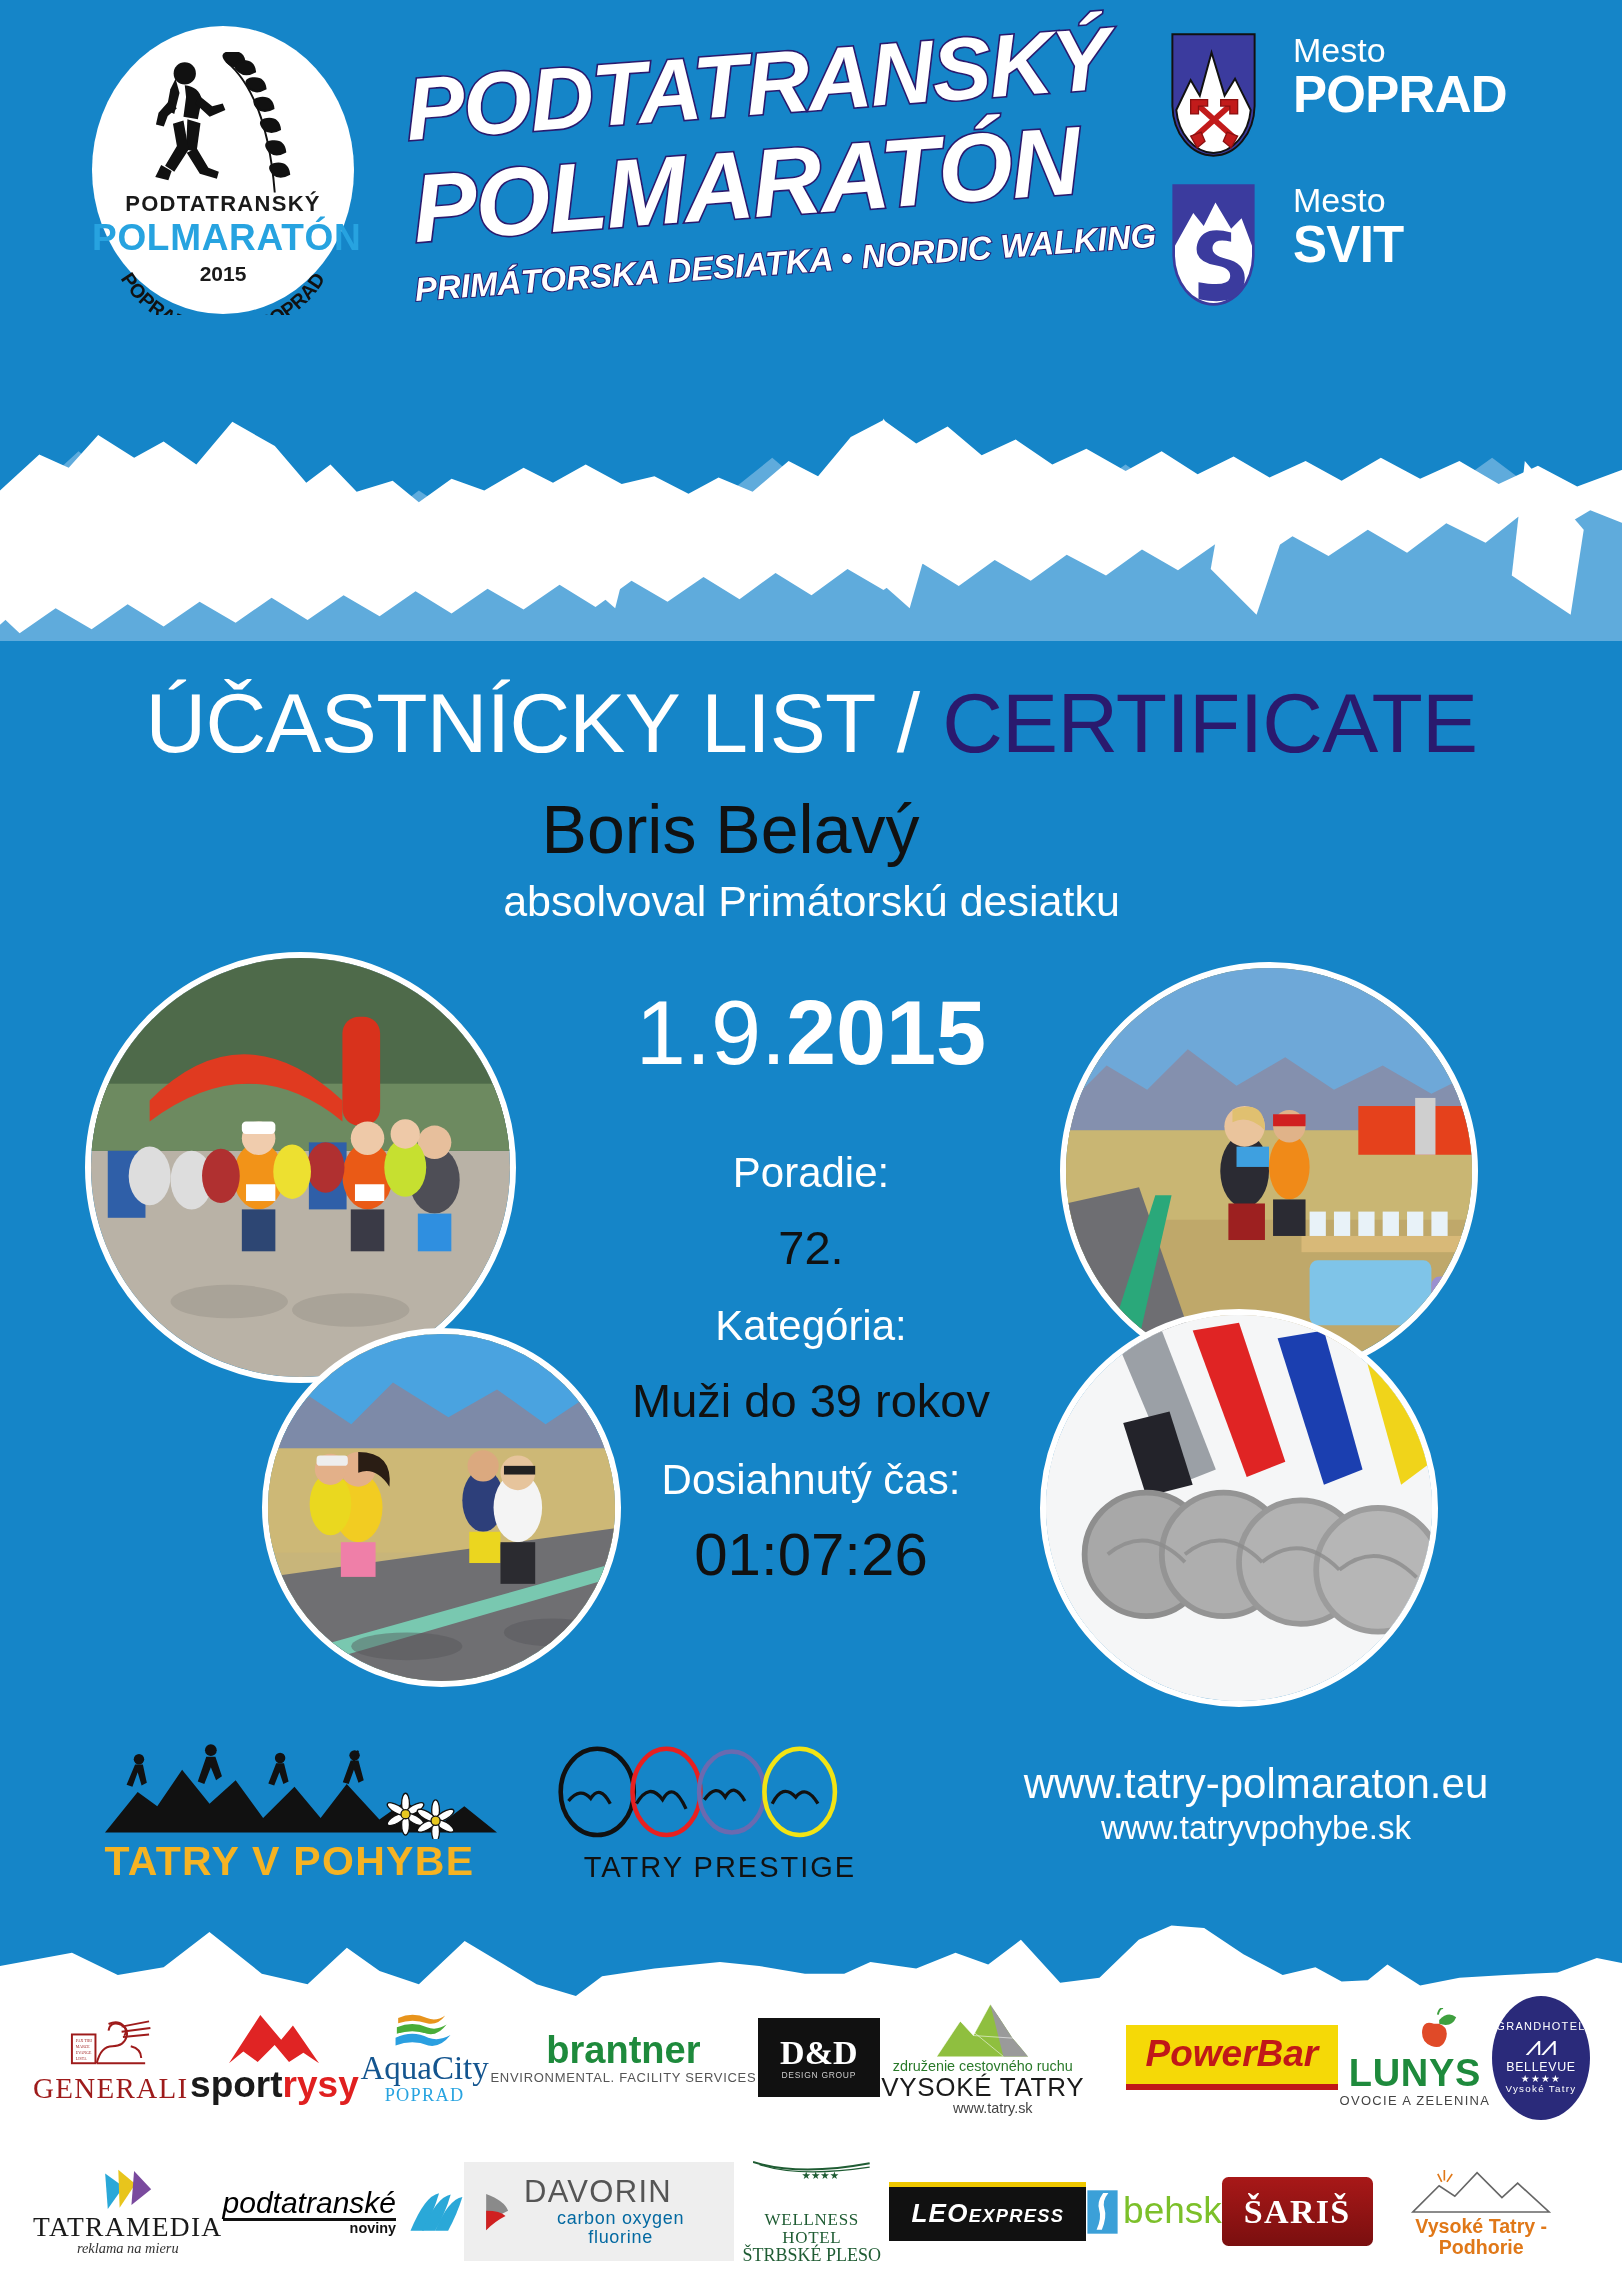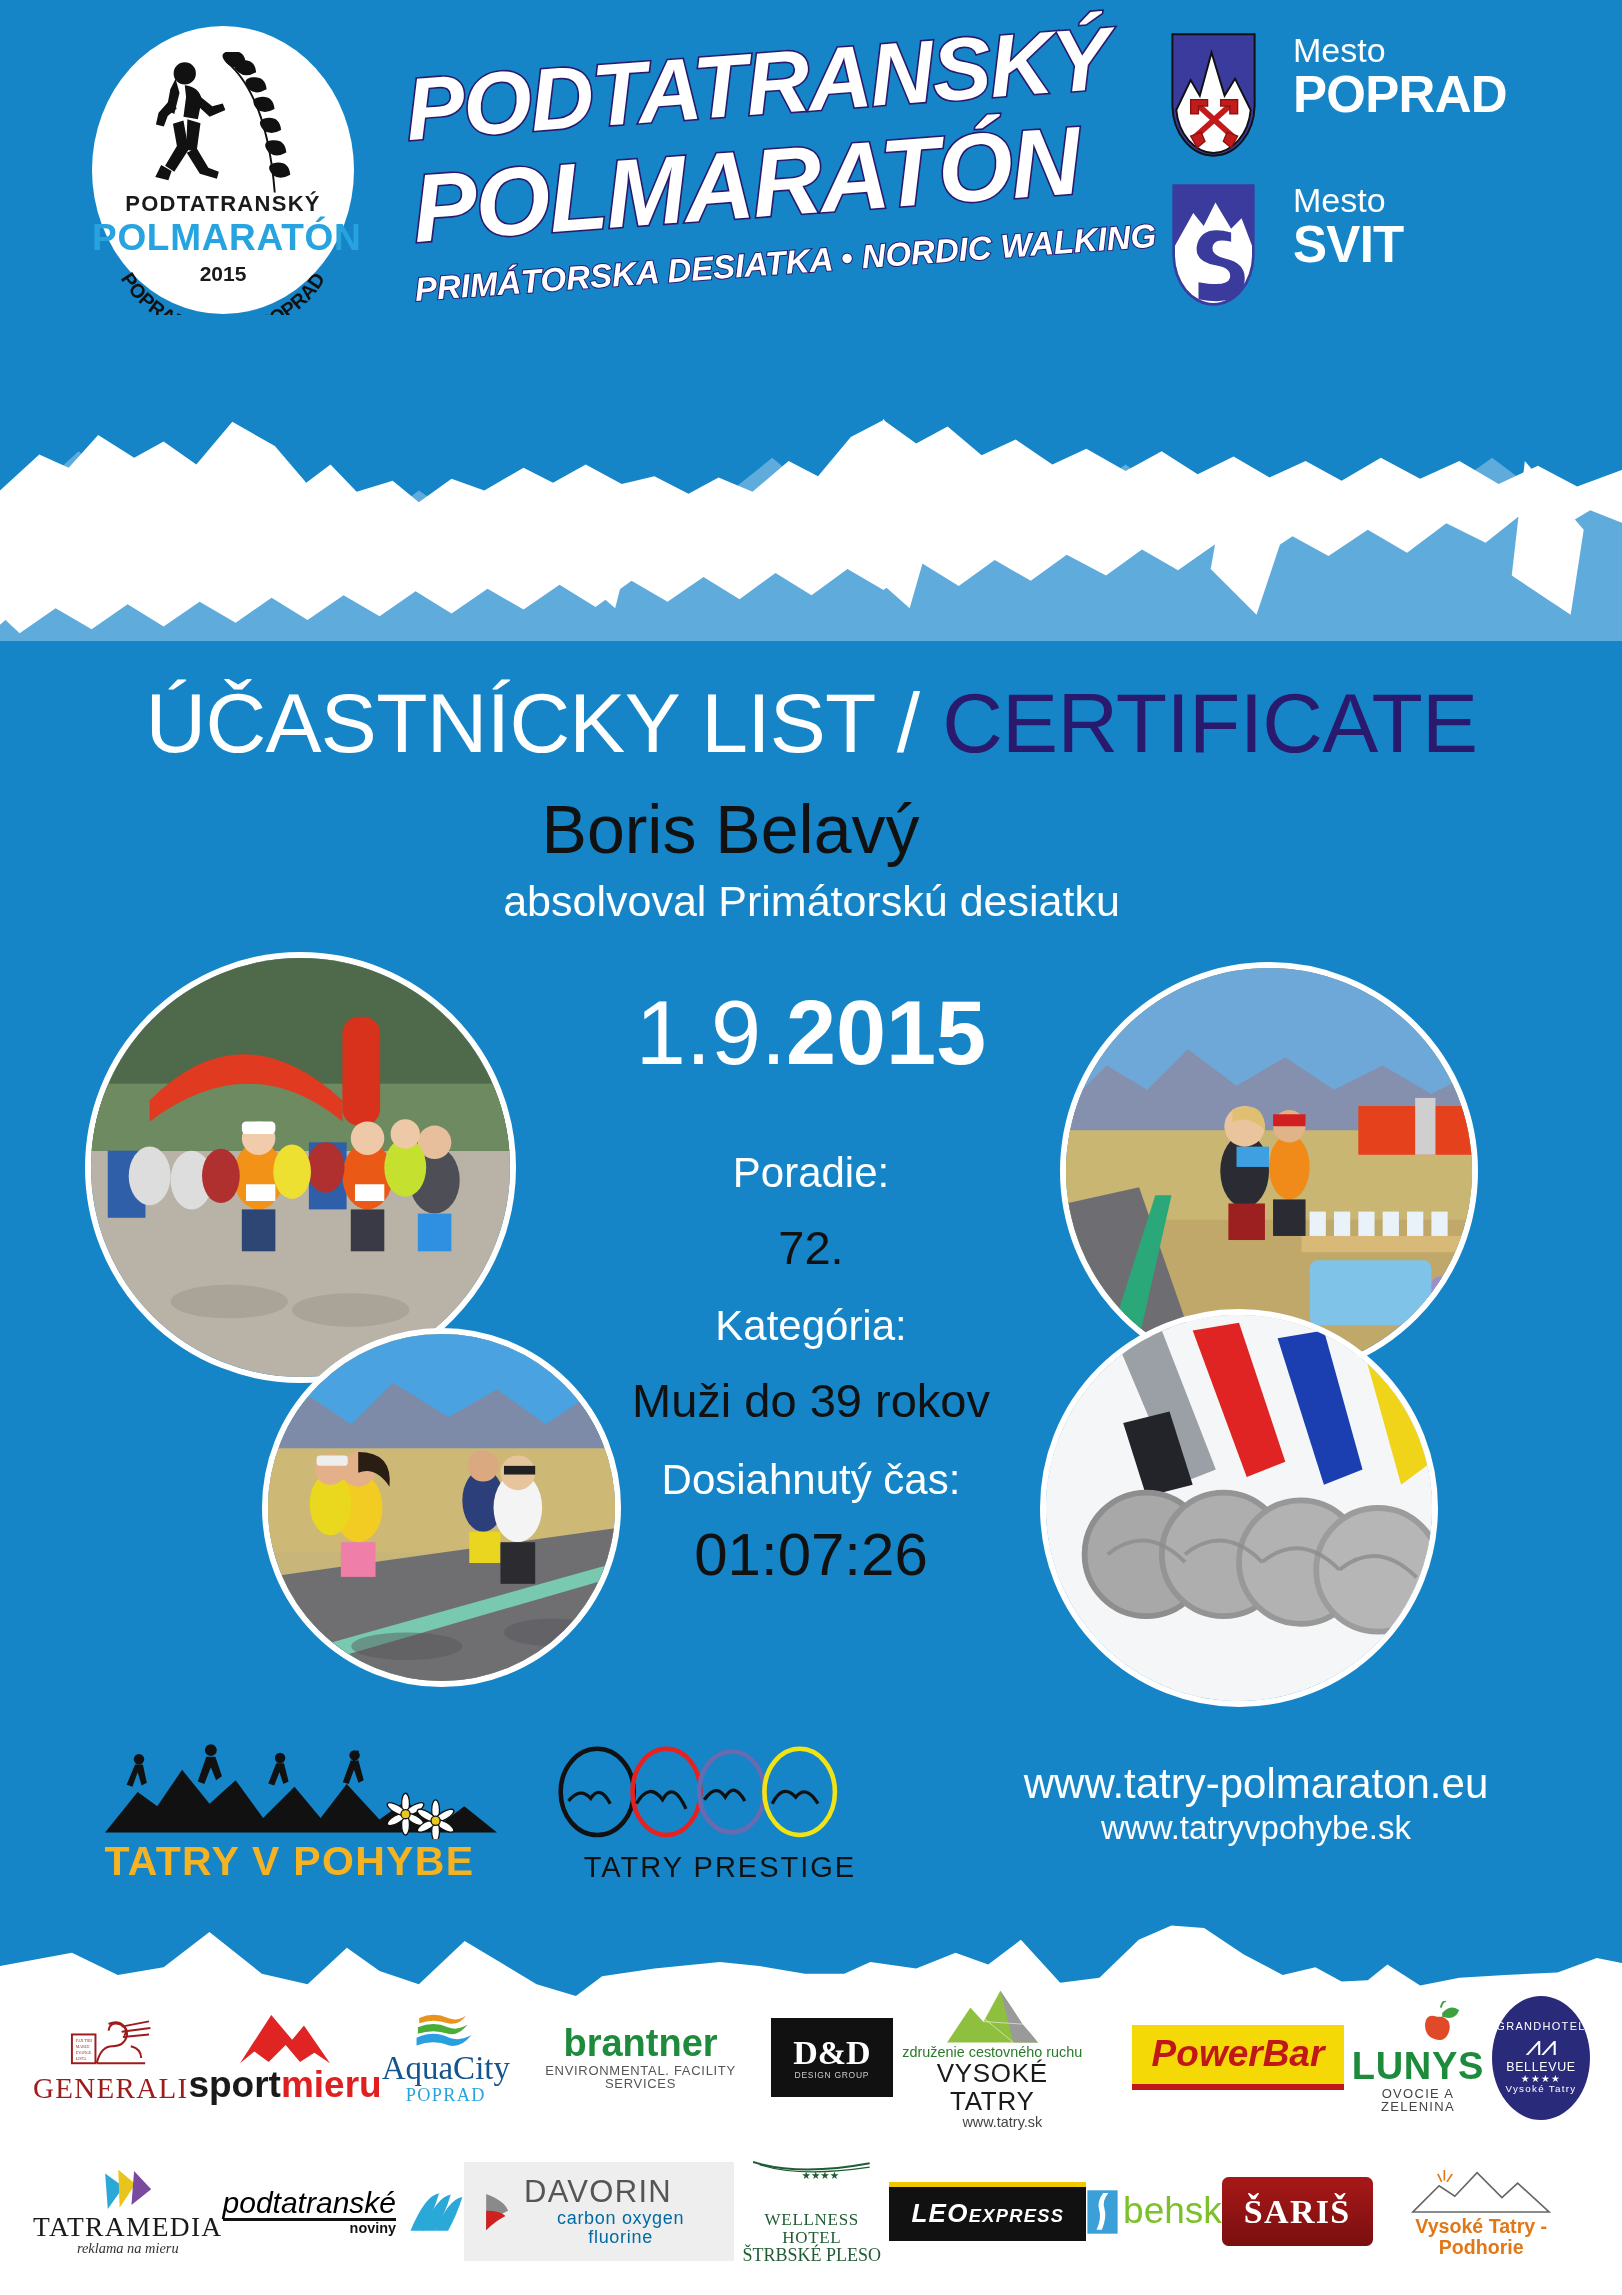--- a/index.html
+++ b/index.html
@@ -517,21 +517,21 @@
             <text x="12" y="73">LISTA</text>
         </g>
       </svg>
       <div class="nm">GENERALI</div>
     </div>
 
     <div class="sp sportrysy">
       <svg width="124" height="55" viewBox="0 0 190 84">
         <path d="M26 80 L74 6 L106 44 L124 22 L164 80 L140 64 L118 78 L96 52 L70 78 L48 62 Z" fill="#e02424"></path>
       </svg>
-      <div class="nm"><span class="a">sport</span><span class="b">mieru</span></div>
+      <div class="nm"><span class="a">sport</span><span class="b">rysy</span></div>
     </div>
 
     <div class="sp aquacity">
       <svg width="72" height="41" viewBox="0 0 110 62">
         <path d="M14 12 q22 -10 44 0 q14 6 28 -4 q-12 16 -28 12 q-22 -8 -44 0z" fill="#e8941c"></path>
         <path d="M12 26 q24 -10 46 0 q14 6 30 -4 q-14 18 -30 14 q-22 -8 -46 0z" fill="#49ad38"></path>
         <path d="M10 42 q26 -12 50 0 q16 6 34 -4 q-16 20 -34 16 q-24 -10 -50 0z" fill="#2a9fe0"></path>
       </svg>
       <div class="nm">AquaCity</div>
       <div class="sub">POPRAD</div>

